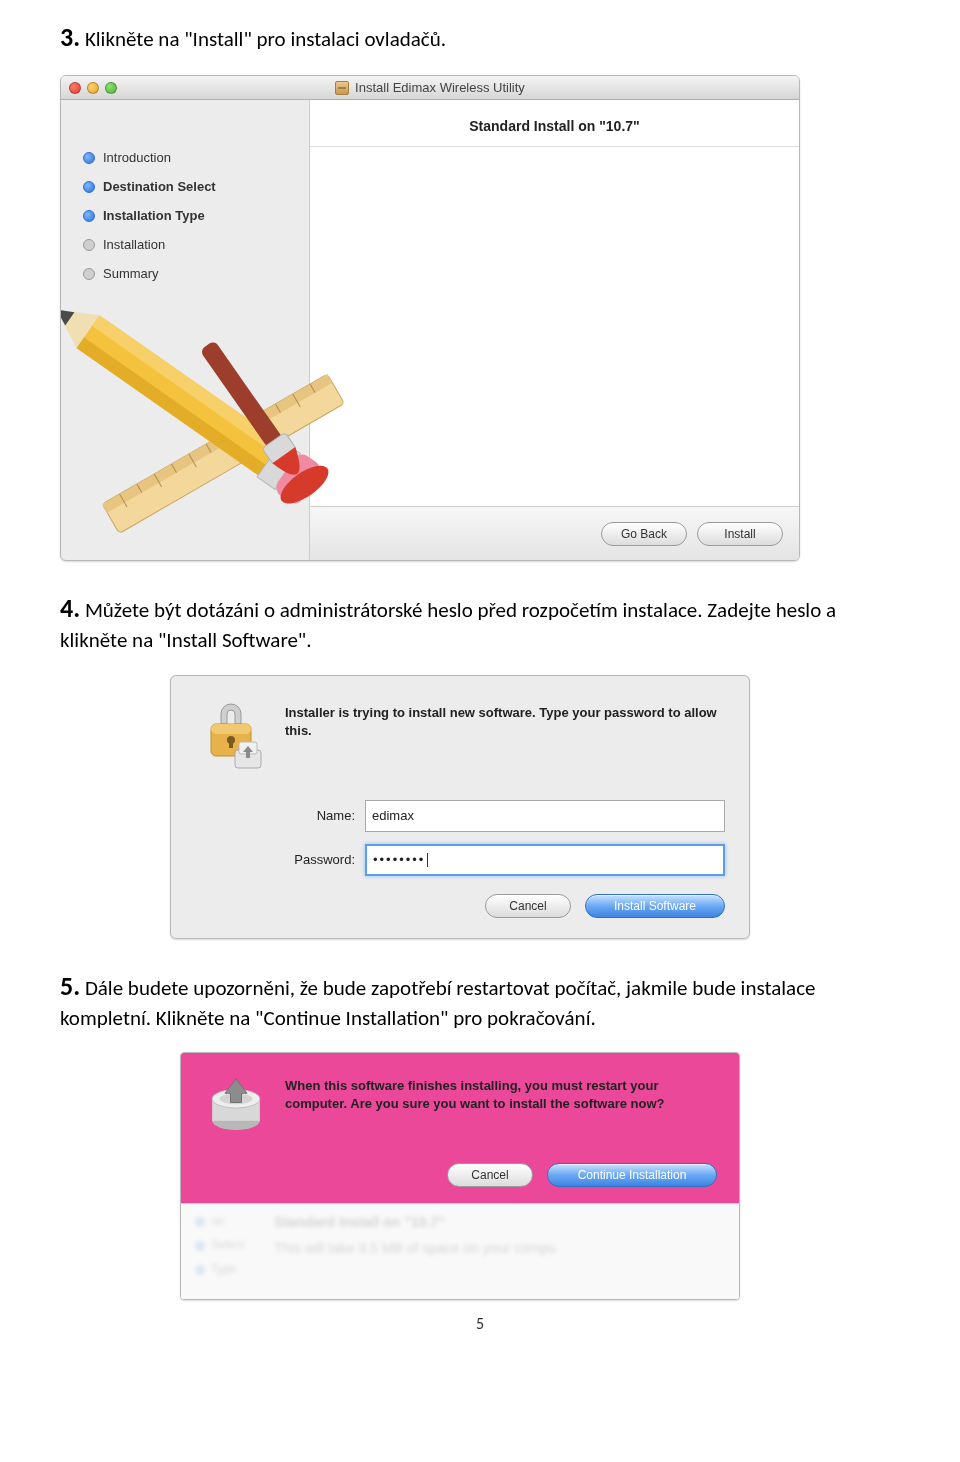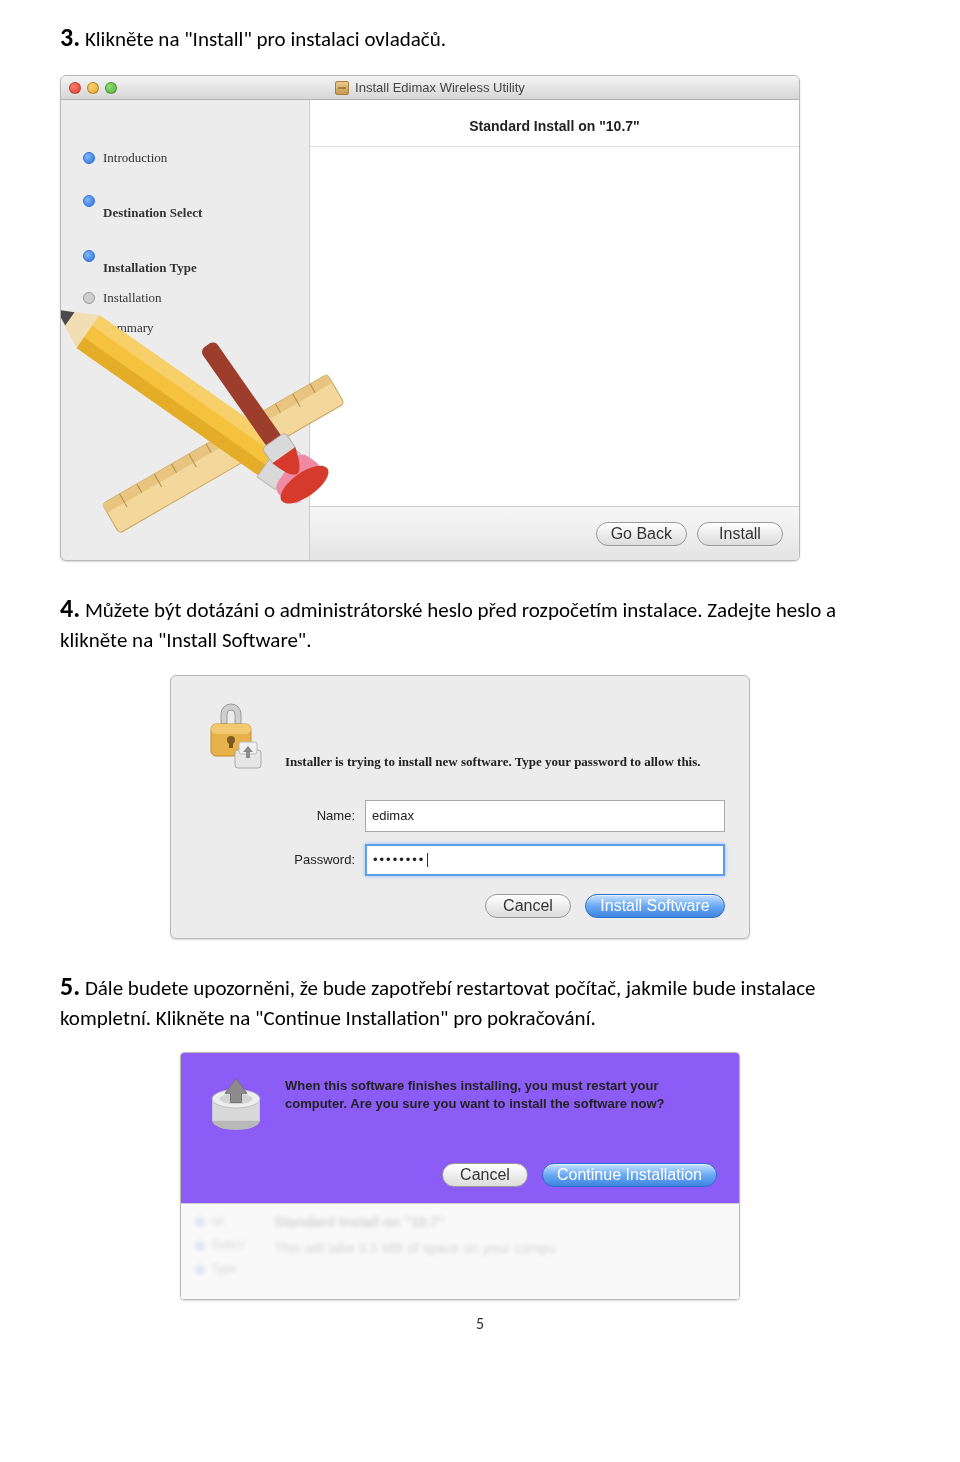--- a/index.html
+++ b/index.html
@@ -49,24 +49,24 @@
     background: linear-gradient(#e8c98e, #c59a52);
     border: 1px solid #a77f3d; border-radius: 2px; position: relative;
   }
   .box-icon::after{
     content:""; position:absolute; left:2px; right:2px; top:5px; height:2px; background:#a77f3d;
   }
 
   .shot1-body { display: flex; height: 460px; font-family: "Lucida Grande","Helvetica Neue",Arial,sans-serif; }
   .sidebar { width: 248px; padding: 50px 12px 12px 22px; position: relative; }
   .sidebar ul { list-style: none; margin: 0; padding: 0; }
-  .sidebar li { display: flex; align-items: center; gap: 8px; font-size: 13px; color: #333; margin-bottom: 14px; font-family: Liberation Serif, serif; }
+  .sidebar li { display: flex; align-items: center; gap: 8px; font-size: 13px; color: #333; margin-bottom: 14px; }
   .sidebar li .bullet { width: 12px; height: 12px; border-radius: 50%; background: #cfcfcf; border: 1px solid #999; flex-shrink: 0; }
   .sidebar li.done .bullet { background: radial-gradient(circle at 35% 35%, #7fb9ff, #2d6fd8); border-color: #2d6fd8; }
-  .sidebar li .bold { font-weight: bold; margin-top: 25px; }
+  .sidebar li .bold { font-weight: bold; }
 
   
   .art { position: absolute; left: -6px; bottom: 8px; width: 300px; height: 300px; pointer-events: none; }
   .art svg { width: 100%; height: 100%; }
 
   .main {
     flex: 1; background: #fff; border-left: 1px solid #ccc;
     display: flex; flex-direction: column;
   }
   .main .heading {
@@ -74,21 +74,21 @@
     padding: 18px 0 12px; color: #222; border-bottom: 1px solid #ddd;
   }
   .main .content { flex: 1; padding: 34px 30px 10px 30px; font-size: 13px; color: #222; line-height: 1.45; }
   .main .content p { margin: 0 0 14px 0; }
   .main .footer {
     border-top: 1px solid #ccc; background: linear-gradient(#f7f7f7,#e4e4e4);
     height: 54px; display: flex; align-items: center; justify-content: flex-end; gap: 10px; padding: 0 16px;
   }
   .aqua-btn {
     min-width: 86px; height: 24px; padding: 0 14px;
-    font-size: 16px; color: #333;
+    font-size: 12px; color: #333;
     background: linear-gradient(#ffffff, #dcdcdc);
     border: 1px solid #9a9a9a; border-radius: 12px;
     display: inline-flex; align-items: center; justify-content: center;
     box-shadow: 0 1px 0 #fff inset;
     font-family: "Lucida Grande","Helvetica Neue",Arial,sans-serif;
   }
   .aqua-btn.primary {
     background: linear-gradient(#c9e3ff, #6aa9f4 50%, #3f84e0);
     border-color: #2f6fc7; color: #fff; font-weight: 500;
     box-shadow: 0 1px 0 rgba(255,255,255,0.5) inset;
@@ -96,21 +96,21 @@
 
   
   .shot2 {
     width: 580px; margin: 10px 0 30px 110px;
     background: #ececec; border: 1px solid #b8b8b8; border-radius: 6px;
     box-shadow: 0 1px 2px rgba(0,0,0,0.15);
     padding: 24px 24px 20px 24px;
     font-family: "Lucida Grande","Helvetica Neue",Arial,sans-serif;
     position: relative;
   }
-  .shot2 .row1 { display: flex; gap: 18px; align-items: flex-end; margin-bottom: 28px; font-family: Liberation Serif, serif; }
+  .shot2 .row1 { display: flex; gap: 18px; align-items: flex-start; margin-bottom: 28px; }
   .lock-wrap { width: 72px; height: 72px; position: relative; flex-shrink: 0; }
   .lock-wrap svg { width: 100%; height: 100%; }
   .shot2 .msg { font-size: 13px; font-weight: bold; color: #222; line-height: 1.4; padding-top: 4px; }
   .form-row { display: flex; align-items: center; margin-bottom: 12px; }
   .form-row label { width: 170px; text-align: right; font-size: 13px; color: #222; padding-right: 10px; }
   .form-row .field {
     flex: 1; height: 32px; background: #fff; border: 1px solid #aaa; border-radius: 0;
     padding: 0 6px; font-size: 13px; display: flex; align-items: center; color: #222;
   }
   .form-row .field.focus { border: 2px solid #5c9ded; box-shadow: 0 0 4px #8fbdf5; }
@@ -120,21 +120,21 @@
 
   
   .shot3 {
     width: 560px; margin: 10px 0 0 120px;
     border: 1px solid #b8b8b8; border-radius: 4px;
     box-shadow: 0 1px 2px rgba(0,0,0,0.15);
     font-family: "Lucida Grande","Helvetica Neue",Arial,sans-serif;
     overflow: hidden; position: relative;
   }
   .shot3 .sheet {
-    background: #8b5cf6; padding: 22px 22px 16px 22px;
+    background: #ec4899; padding: 22px 22px 16px 22px;
     display: flex; flex-direction: column;
   }
   .shot3 .row1 { display: flex; gap: 16px; align-items: flex-start; }
   .hdd-wrap { width: 66px; height: 66px; flex-shrink: 0; }
   .hdd-wrap svg { width: 100%; height: 100%; }
   .shot3 .msg { font-size: 13px; font-weight: bold; color: #222; line-height: 1.4; padding-top: 2px; }
   .shot3 .btns { display: flex; justify-content: flex-end; gap: 14px; margin-top: 22px; }
   .shot3 .bg-under {
     position: relative; height: 96px; overflow: hidden;
     background: #fff; border-top: 1px solid #d0d0d0;

